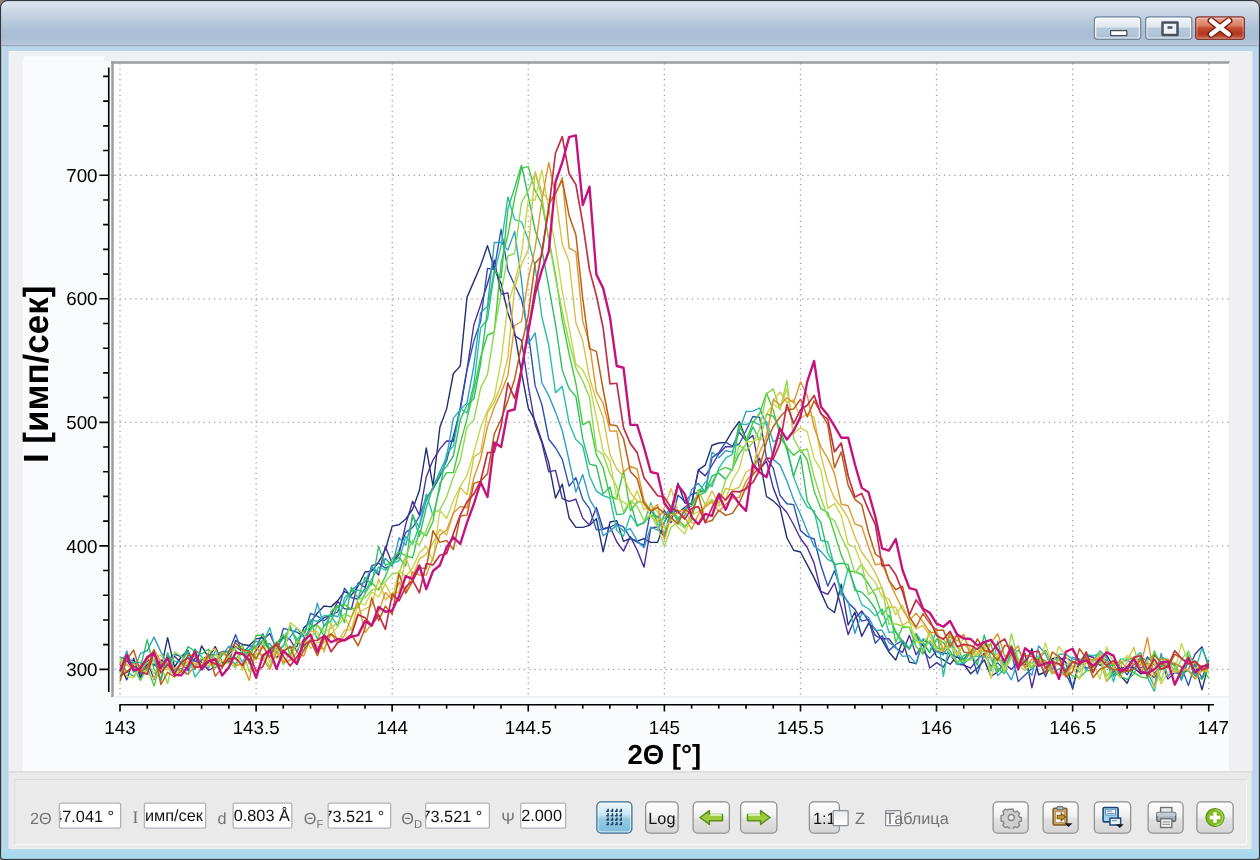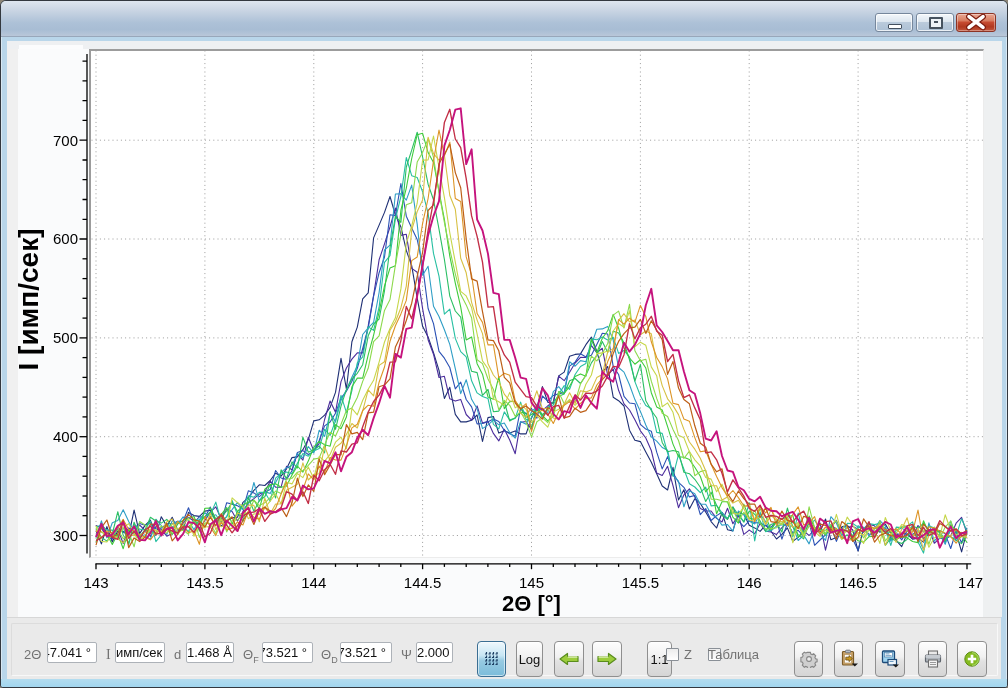--- a/index.html
+++ b/index.html
@@ -33,21 +33,21 @@
   border-right:1px solid #ececec;border-bottom:1px solid #ececec}
 #toolbar{position:absolute;left:0;top:576px;width:994px;height:62px;background:#eaeaea;
   border-top:1px solid #d7d7d7}
 #tbinset{position:absolute;left:4px;top:5px;width:987px;height:53px;
   border:1px solid #dcdcdc;border-bottom-color:#f8f8f8;border-right-color:#f8f8f8;border-radius:2px}
 .lab{position:absolute;top:607px;font-size:13px;color:#737373;line-height:13px}
 .fld{position:absolute;top:601px;height:21px;background:#fff;border:1px solid #adb2b8;
   border-radius:2px;font-size:13px;color:#111;line-height:19px;overflow:hidden;white-space:nowrap}
 .fr{text-align:right;padding-right:5px}
 .fc{text-align:left}
-.tbtn{position:absolute;top:600px;height:36px;border:1px solid #8f8f8f;border-radius:4px;
+.tbtn{position:absolute;top:600px;height:26px;border:1px solid #8f8f8f;border-radius:4px;
   background:linear-gradient(180deg,#fdfdfd 0%,#f1f1f1 44%,#e2e2e2 56%,#d5d5d5 100%);
   box-shadow:inset 0 1px 0 rgba(255,255,255,.9);display:flex;align-items:center;justify-content:center;
   font-size:13px;color:#111}
 .chk{position:absolute;top:607px;width:13px;height:13px;background:linear-gradient(180deg,#ececec,#fff);
   border:1px solid #8a9097;border-radius:1px}
 
 .mindash{position:absolute;left:12px;top:10px;width:14px;height:5px;background:#fff;
   border:1px solid #44505f;border-radius:1px}
 .maxbox{position:absolute;left:12px;top:3px;width:14px;height:12px;background:#eef3f8;
   border:2px solid #46525f;border-radius:1px}
@@ -208,21 +208,21 @@
 <text x="31" y="258.5" text-anchor="middle" class="atl" transform="rotate(-90 31 258.5)" style="font-size:28px">I [имп/сек]</text>
 </svg>
     <div id="toolbar">
       <div id="tbinset"></div>
     </div>
     <div class="lab" style="left:17px">2Θ</div>
 <div class="fld fr" style="left:40px;width:50px;direction:rtl"><bdo dir="ltr">147.041 °</bdo></div>
 <div class="lab" style="left:99px;font-family:'Liberation Serif',serif;font-size:14px">I</div>
 <div class="fld fc" style="left:108px;width:50px">имп/сек</div>
 <div class="lab" style="left:167px">d</div>
-<div class="fld fc" style="left:179px;width:48px">1.468 Å</div>
+<div class="fld fc" style="left:179px;width:48px">0.803 Å</div>
 <div class="lab" style="left:236px">Θ<sub style="font-size:9px">F</sub></div>
 <div class="fld fr" style="left:255px;width:51px;direction:rtl"><bdo dir="ltr">73.521 °</bdo></div>
 <div class="lab" style="left:314px">Θ<sub style="font-size:9px">D</sub></div>
 <div class="fld fr" style="left:333px;width:52px;direction:rtl"><bdo dir="ltr">73.521 °</bdo></div>
 <div class="lab" style="left:394px">Ψ</div>
 <div class="fld fc" style="left:409px;width:37px">2.000 °</div>
 
 <div class="tbtn" style="left:470px;width:29px;border-color:#3a6e93;
  background:linear-gradient(180deg,#eef8fd 0%,#c8e6f4 40%,#97cae2 55%,#7bbcda 100%);
  box-shadow:inset 0 0 0 1px rgba(255,255,255,.55)">

